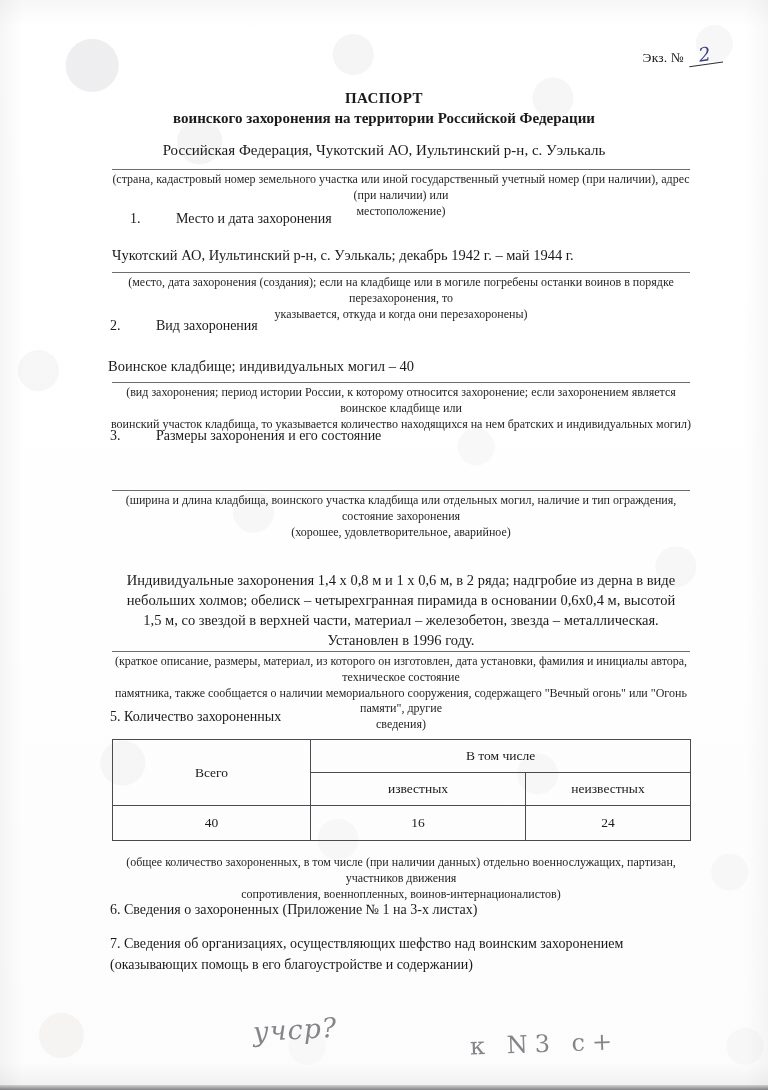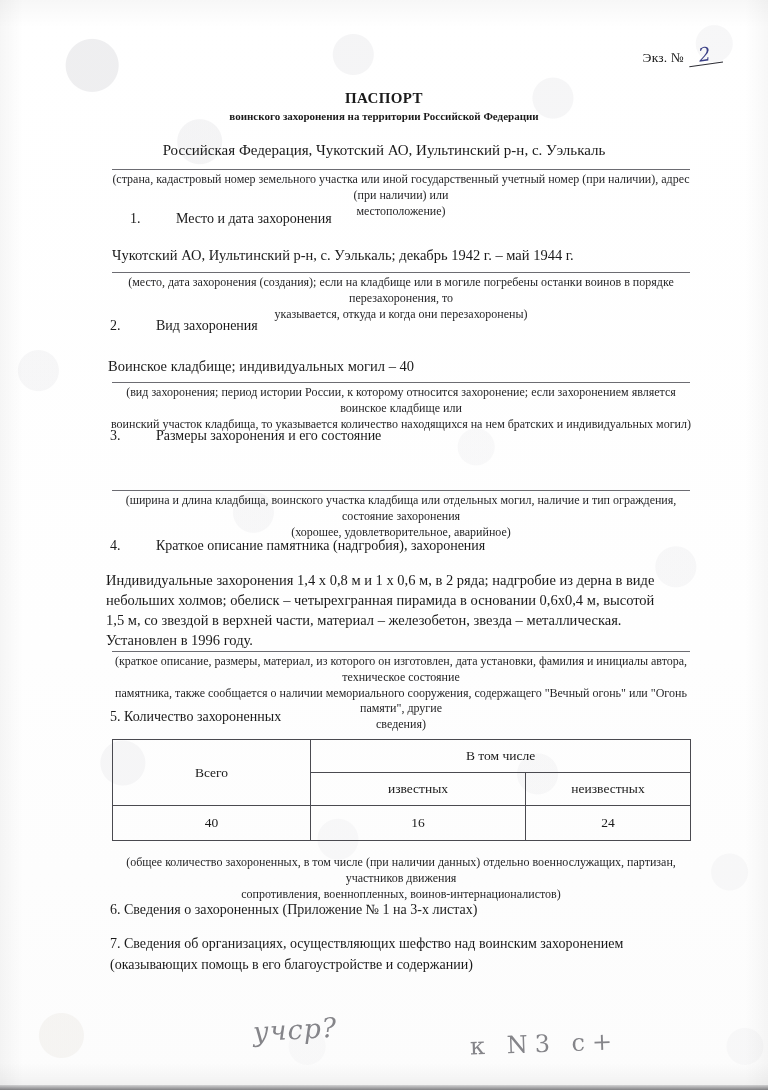--- a/index.html
+++ b/index.html
@@ -85,21 +85,21 @@
   }
 
   
   .doc-title {
     position: absolute;
     left: 0; right: 0;
     text-align: center;
     font-weight: bold;
   }
   #title-main  { top: 90px;  font-size: 15px; letter-spacing: .4px; }
-  #title-sub   { top: 110px; font-size: 11px; }
+  #title-sub   { top: 110px; font-size: 15px; }
   #address-line{
     position: absolute;
     top: 142px; left: 0; right: 0;
     text-align: center;
     font-size: 15px;
   }
 
   
   .rule {
     position: absolute;
@@ -124,21 +124,21 @@
   .sec-head .num { display: inline-block; width: 46px; }
 
   
   .answer {
     position: absolute;
     text-align: left;
     font-size: 14.5px;
     line-height: 1.38;
   }
   .answer.block {
-    text-align: left;
+    text-align: center;
   }
 
   
   .plain-line {
     position: absolute;
     font-size: 14px;
     line-height: 1.45;
   }
   .plain-line.justify {
     text-align: justify;
@@ -241,23 +241,20 @@
 
   <div class="sec-head" style="left:110px; top:428px;">
     <span class="num">3.</span><span>Размеры захоронения и его состояние</span>
   </div>
   <div class="rule" style="left:112px; top:490px; width:578px;"></div>
   <div class="caption" style="left:104px; top:493px; width:594px;">
     <div>(ширина и длина кладбища, воинского участка кладбища или отдельных могил, наличие и тип ограждения, состояние захоронения</div>
     <div>(хорошее, удовлетворительное, аварийное)</div>
   </div>
 
-  <div class="sec-head" style="left:110px; top:538px;">
-    <span class="num">4.</span><span>Краткое описание памятника (надгробия), захоронения</span>
-  </div>
   <div class="answer block" style="left:106px; top:570px; width:590px;">
     <div>Индивидуальные захоронения 1,4 х 0,8 м и 1 х 0,6 м, в 2 ряда; надгробие из дерна в виде</div>
     <div>небольших холмов; обелиск – четырехгранная пирамида в основании 0,6х0,4 м, высотой</div>
     <div>1,5 м, со звездой в верхней части, материал – железобетон, звезда – металлическая.</div>
     <div>Установлен в 1996 году.</div>
   </div>
   <div class="rule" style="left:112px; top:651px; width:578px;"></div>
   <div class="caption" style="left:104px; top:654px; width:594px;">
     <div>(краткое описание, размеры, материал, из которого он изготовлен, дата установки, фамилия и инициалы автора, техническое состояние</div>
     <div>памятника, также сообщается о наличии мемориального сооружения, содержащего "Вечный огонь" или "Огонь памяти", другие</div>

